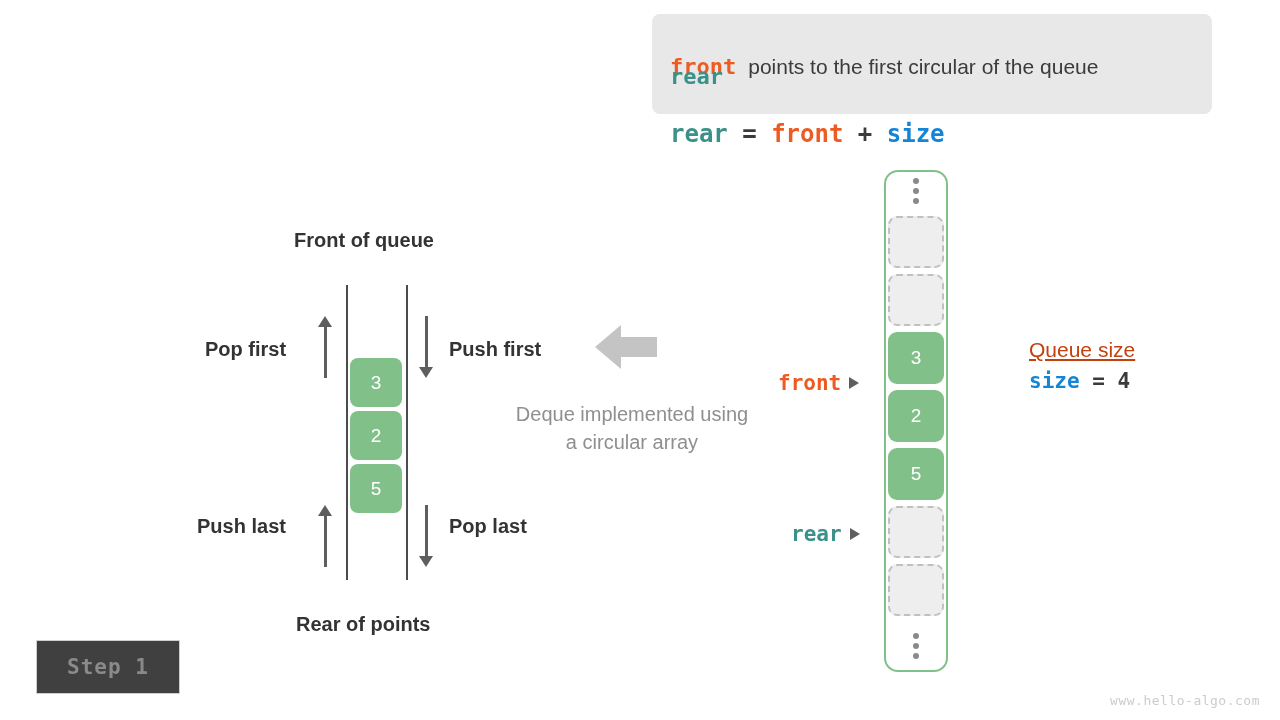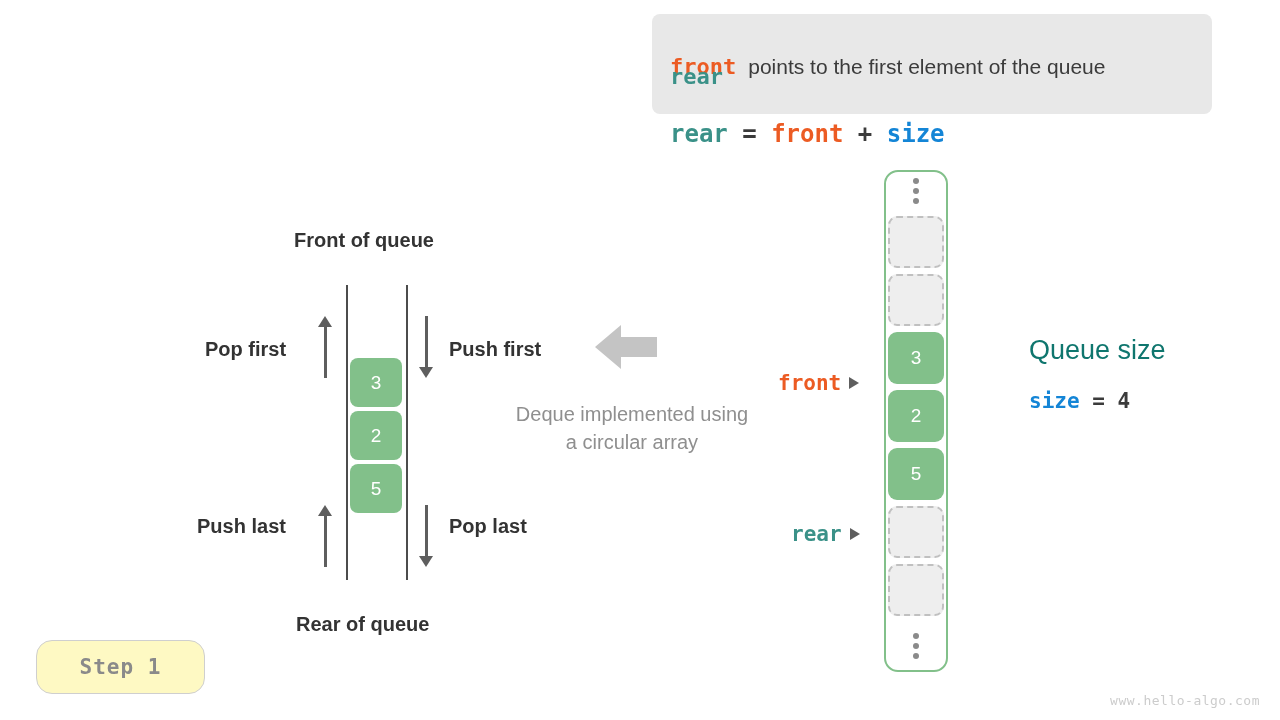--- a/index.html
+++ b/index.html
@@ -227,43 +227,43 @@
     border-left: 10px solid #5e5e5e;
   }
 
   .size-block {
     position: absolute;
     left: 1029px;
     top: 335px;
     white-space: nowrap;
   }
   .size-title {
-    font-size: 27px;
-    color: #0f766e;
+    font-size: 21px;
+    color: #c2410c;
     line-height: 30px;
+    text-decoration: underline;
   }
   .size-expr {
     font-family: "DejaVu Sans Mono", monospace;
     font-weight: bold;
     font-size: 21px;
     line-height: 32px;
-    margin-top: 20px;
   }
   .size-expr .val { color: #3b3b3b; }
 
   
   .step-badge {
     position: absolute;
     left: 36px;
     top: 640px;
-    width: 169px;
+    width: 144px;
     height: 54px;
     border: 1px solid #cfcfcf;
-    border-radius: 16px;
-    background: #fef9c3;
+    border-radius: 0;
+    background: #404040;
     display: flex;
     align-items: center;
     justify-content: center;
     font-family: "DejaVu Sans Mono", monospace;
     font-weight: bold;
     font-size: 21px;
     color: #8a8a8a;
     letter-spacing: 1px;
     box-sizing: border-box;
   }
@@ -280,37 +280,37 @@
   }
 </style>
 </head>
 <body>
 
 <div class="stage">
 
   <div class="legend-box">
     <div class="legend-line">
       <span class="mono legend-kw kw-front">front</span>
-      <span class="legend-text">points to the first element of the queue</span>
+      <span class="legend-text">points to the first circular of the queue</span>
     </div>
     <div class="legend-line">
       <span class="mono legend-kw kw-rear">rear</span>
     </div>
   </div>
 
   <div class="formula">
     <span class="kw-rear">rear</span>
     <span class="op">=</span>
     <span class="kw-front">front</span>
     <span class="op">+</span>
     <span class="kw-size">size</span>
   </div>
 
   <div class="front-label">Front of queue</div>
-  <div class="rear-label">Rear of queue</div>
+  <div class="rear-label">Rear of points</div>
 
   <div class="channel-line left"></div>
   <div class="channel-line right"></div>
 
   <div class="deque-cell" style="top:358px;">
     <span>3</span>
   </div>
   <div class="deque-cell" style="top:411px;">
     <span>2</span>
   </div>

